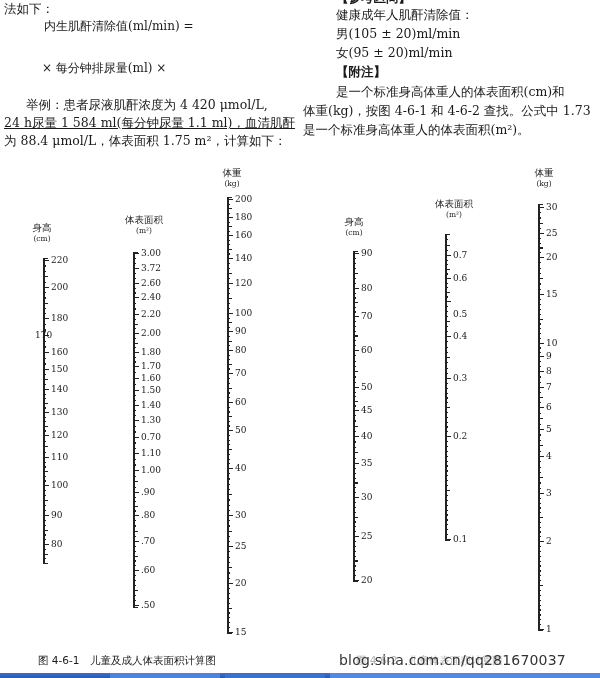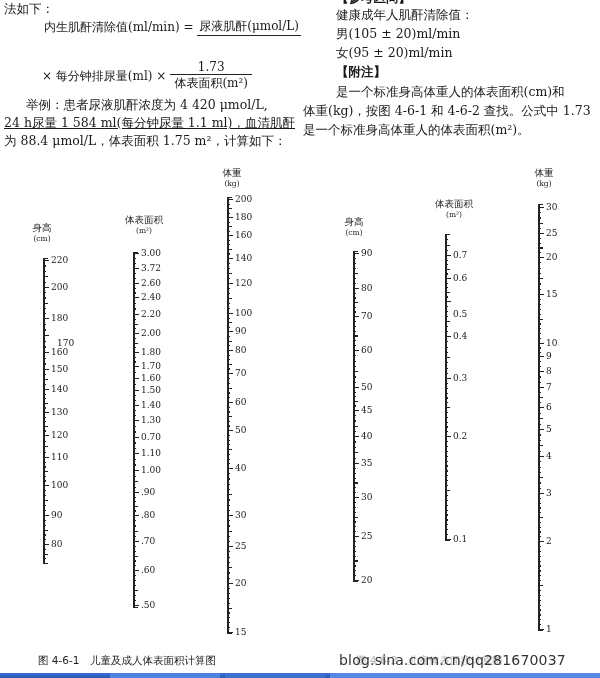--- a/index.html
+++ b/index.html
@@ -24,29 +24,24 @@
   .taskbar .seg { position:absolute; top:0; height:5px; background:#4d82e0; }
 </style>
 </head>
 <body>
 
 <div class="abs txt" style="left:4px;top:0px;">法如下：</div>
 
 <div class="abs formula" style="left:44px;top:18px;">
   <span style="vertical-align:middle;">内生肌酐清除值(ml/min) =</span>
   <span class="frac">
-    <span class="num">尿液肌酐(μmol/L)</span>
   </span>
 </div>
 <div class="abs formula" style="left:42px;top:60px;">
   <span style="vertical-align:middle;">× 每分钟排尿量(ml) ×</span>
-  <span class="frac" style="min-width:82px;">
-    <span class="num">1.73</span>
-    <span class="den">体表面积(m²)</span>
-  </span>
 </div>
 <div class="abs txt" style="left:26px;top:96px;">举例：患者尿液肌酐浓度为 4 420 μmol/L,</div>
 <div class="abs txt" style="left:4px;top:114px;text-decoration:underline;">24 h尿量 1 584 ml(每分钟尿量 1.1 ml)，血清肌酐</div>
 <div class="abs txt" style="left:4px;top:132px;">为 88.4 μmol/L，体表面积 1.75 m²，计算如下：</div>
 
 <div class="abs txt" style="left:336px;top:-11px;font-weight:bold;">【参考区间】</div>
 <div class="abs txt" style="left:336px;top:6px;">健康成年人肌酐清除值：</div>
 <div class="abs txt" style="left:336px;top:25px;">男(105 ± 20)ml/min</div>
 <div class="abs txt" style="left:336px;top:44px;">女(95 ± 20)ml/min</div>
 <div class="abs txt" style="left:336px;top:63px;font-weight:bold;">【附注】</div>
@@ -131,21 +126,21 @@
     <div class="tick" style="left: 43px; top: 558.25px; width: 3px;"></div>
     <div class="tick" style="left: 43px; top: 258px; width: 5px;"></div>
     <div class="tick" style="left: 43px; top: 563px; width: 5px;"></div>
     <div class="tick" style="left: 43px; top: 260px; width: 6px;"></div>
     <div class="tlabel" style="left: 51px; top: 260px;">220</div>
     <div class="tick" style="left: 43px; top: 287px; width: 6px;"></div>
     <div class="tlabel" style="left: 51px; top: 287px;">200</div>
     <div class="tick" style="left: 43px; top: 318px; width: 6px;"></div>
     <div class="tlabel" style="left: 51px; top: 318px;">180</div>
     <div class="tick" style="left: 43px; top: 335px; width: 6px;"></div>
-    <div class="tlabel" style="left: 57px; top: 335px; margin-top: 8px;">170</div>
+    <div class="tlabel" style="left: 35px; top: 335px;">170</div>
     <div class="tick" style="left: 43px; top: 352px; width: 6px;"></div>
     <div class="tlabel" style="left: 51px; top: 352px;">160</div>
     <div class="tick" style="left: 43px; top: 369px; width: 6px;"></div>
     <div class="tlabel" style="left: 51px; top: 369px;">150</div>
     <div class="tick" style="left: 43px; top: 389px; width: 6px;"></div>
     <div class="tlabel" style="left: 51px; top: 389px;">140</div>
     <div class="tick" style="left: 43px; top: 412px; width: 6px;"></div>
     <div class="tlabel" style="left: 51px; top: 412px;">130</div>
     <div class="tick" style="left: 43px; top: 435px; width: 6px;"></div>
     <div class="tlabel" style="left: 51px; top: 435px;">120</div>

